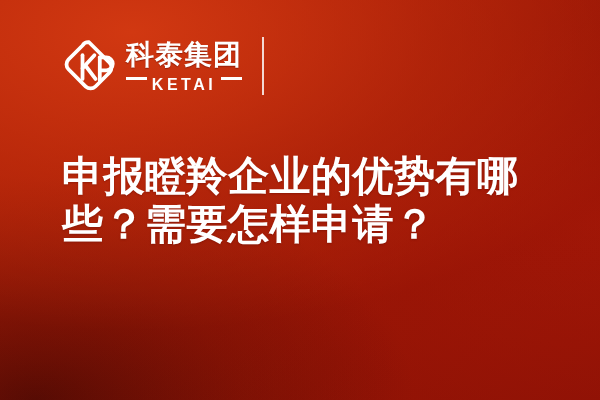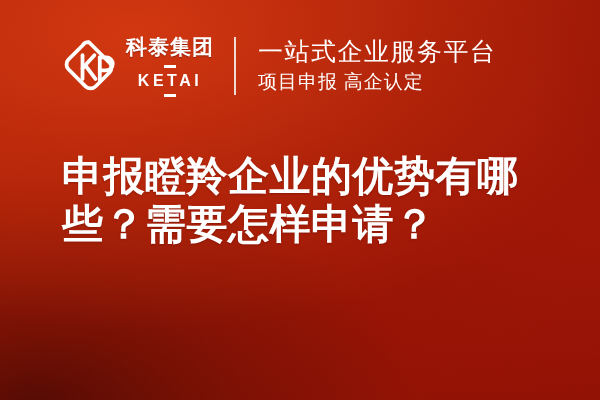--- a/index.html
+++ b/index.html
@@ -46,35 +46,33 @@
 
   .logo-words {
     display: flex;
     flex-direction: column;
     align-items: stretch;
     justify-content: center;
     padding-top: 1px;
   }
 
   .logo-cn {
-    font-size: 21px;
+    font-size: 28px;
     line-height: 1.04;
     font-weight: bold;
     color: #ffffff;
     letter-spacing: 1px;
     white-space: nowrap;
     text-shadow: 0 1px 1px rgba(90,8,2,0.45);
   }
 
   .logo-en-row {
     display: flex;
-    align-items: center;
     gap: 5px;
     margin-top: 8px;
-    flex-direction: column;
   }
   .logo-rule {
     flex: 1 1 auto;
     height: 3px;
     background: #ffffff;
     min-width: 12px;
   }
   .logo-en {
     font-size: 16px;
     font-weight: bold;
@@ -158,22 +156,18 @@
         <div class="logo-en-row">
           <span class="logo-rule"></span>
           <span class="logo-en">KETAI</span>
           <span class="logo-rule"></span>
         </div>
       </div>
     </div>
 
     <div class="divider"></div>
 
-    <div class="taglines">
-      <div class="tagline-main">一站式企业服务平台</div>
-      <div class="tagline-sub">项目申报 高企认定</div>
-    </div>
 
   </div>
 
   <div class="headline">申报瞪羚企业的优势有哪些？需要怎样申请？</div>
 
 </div>
 
 </body></html>

